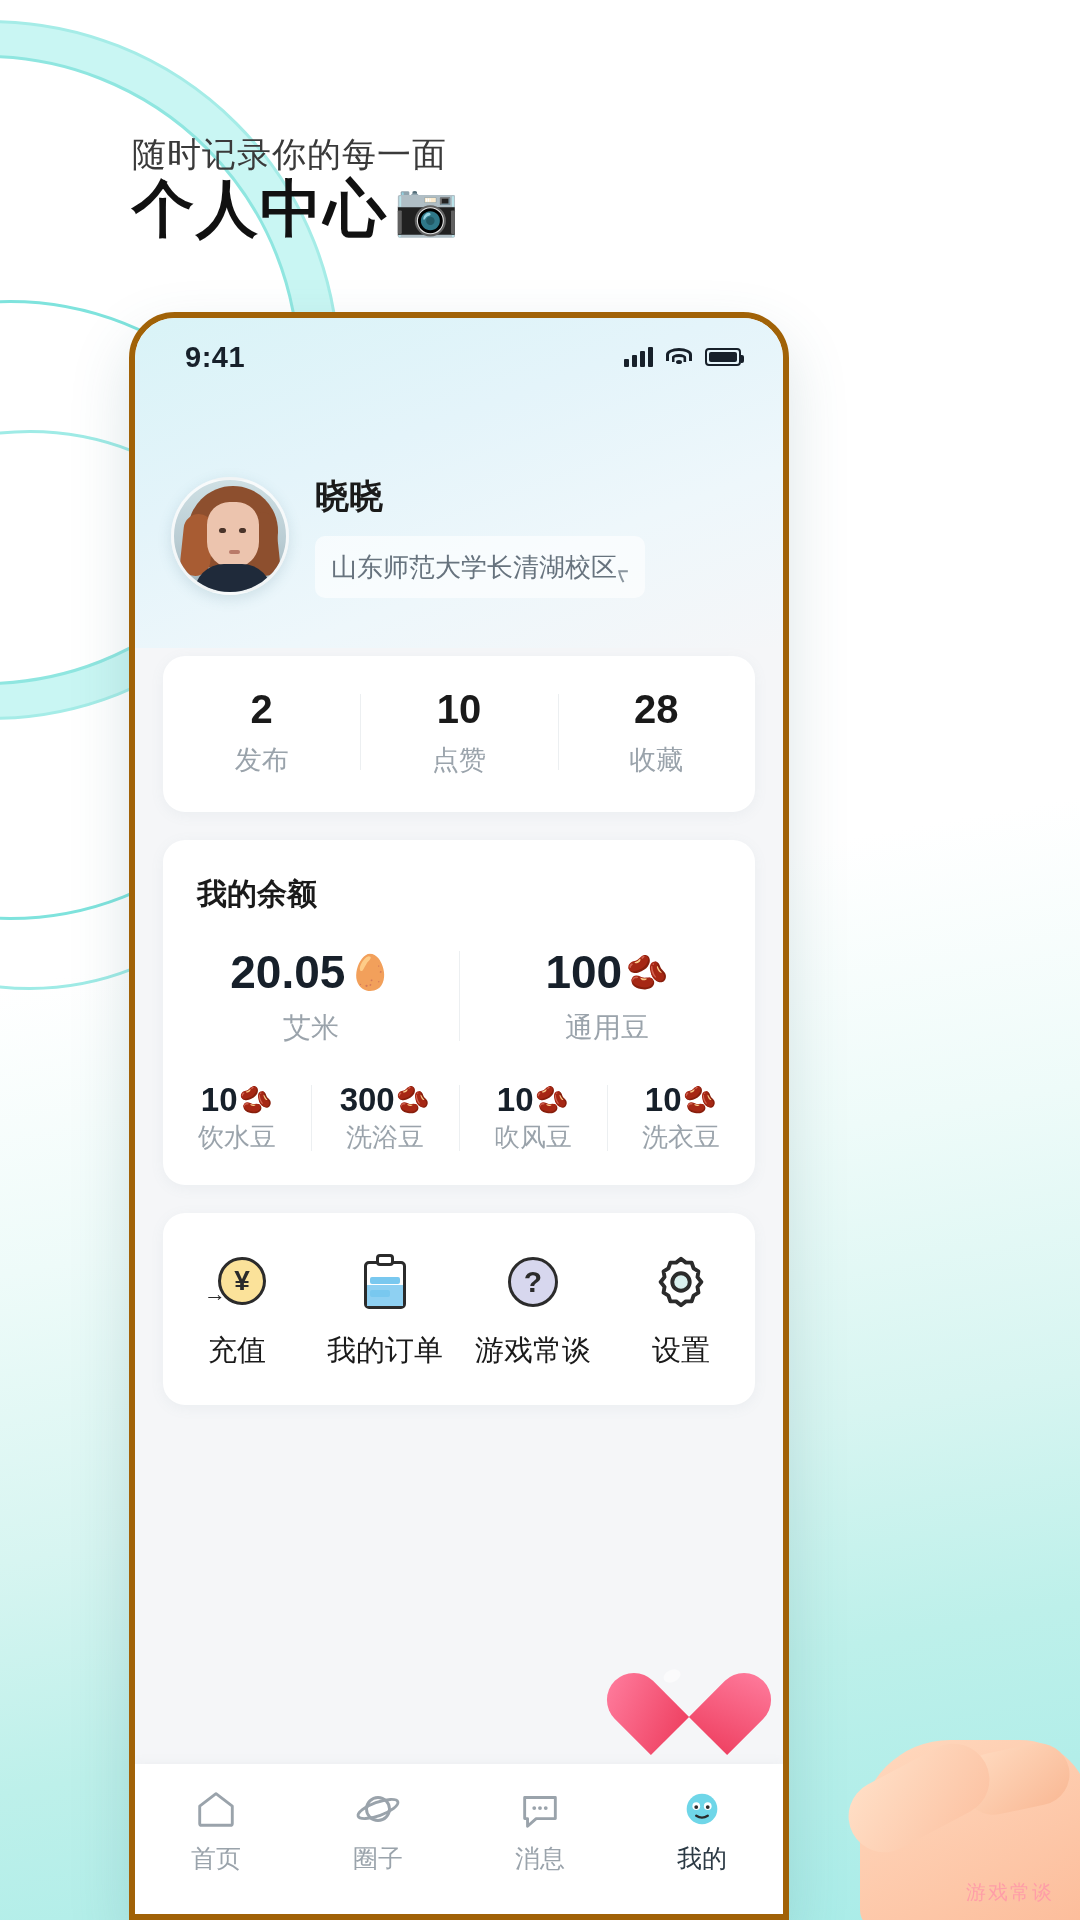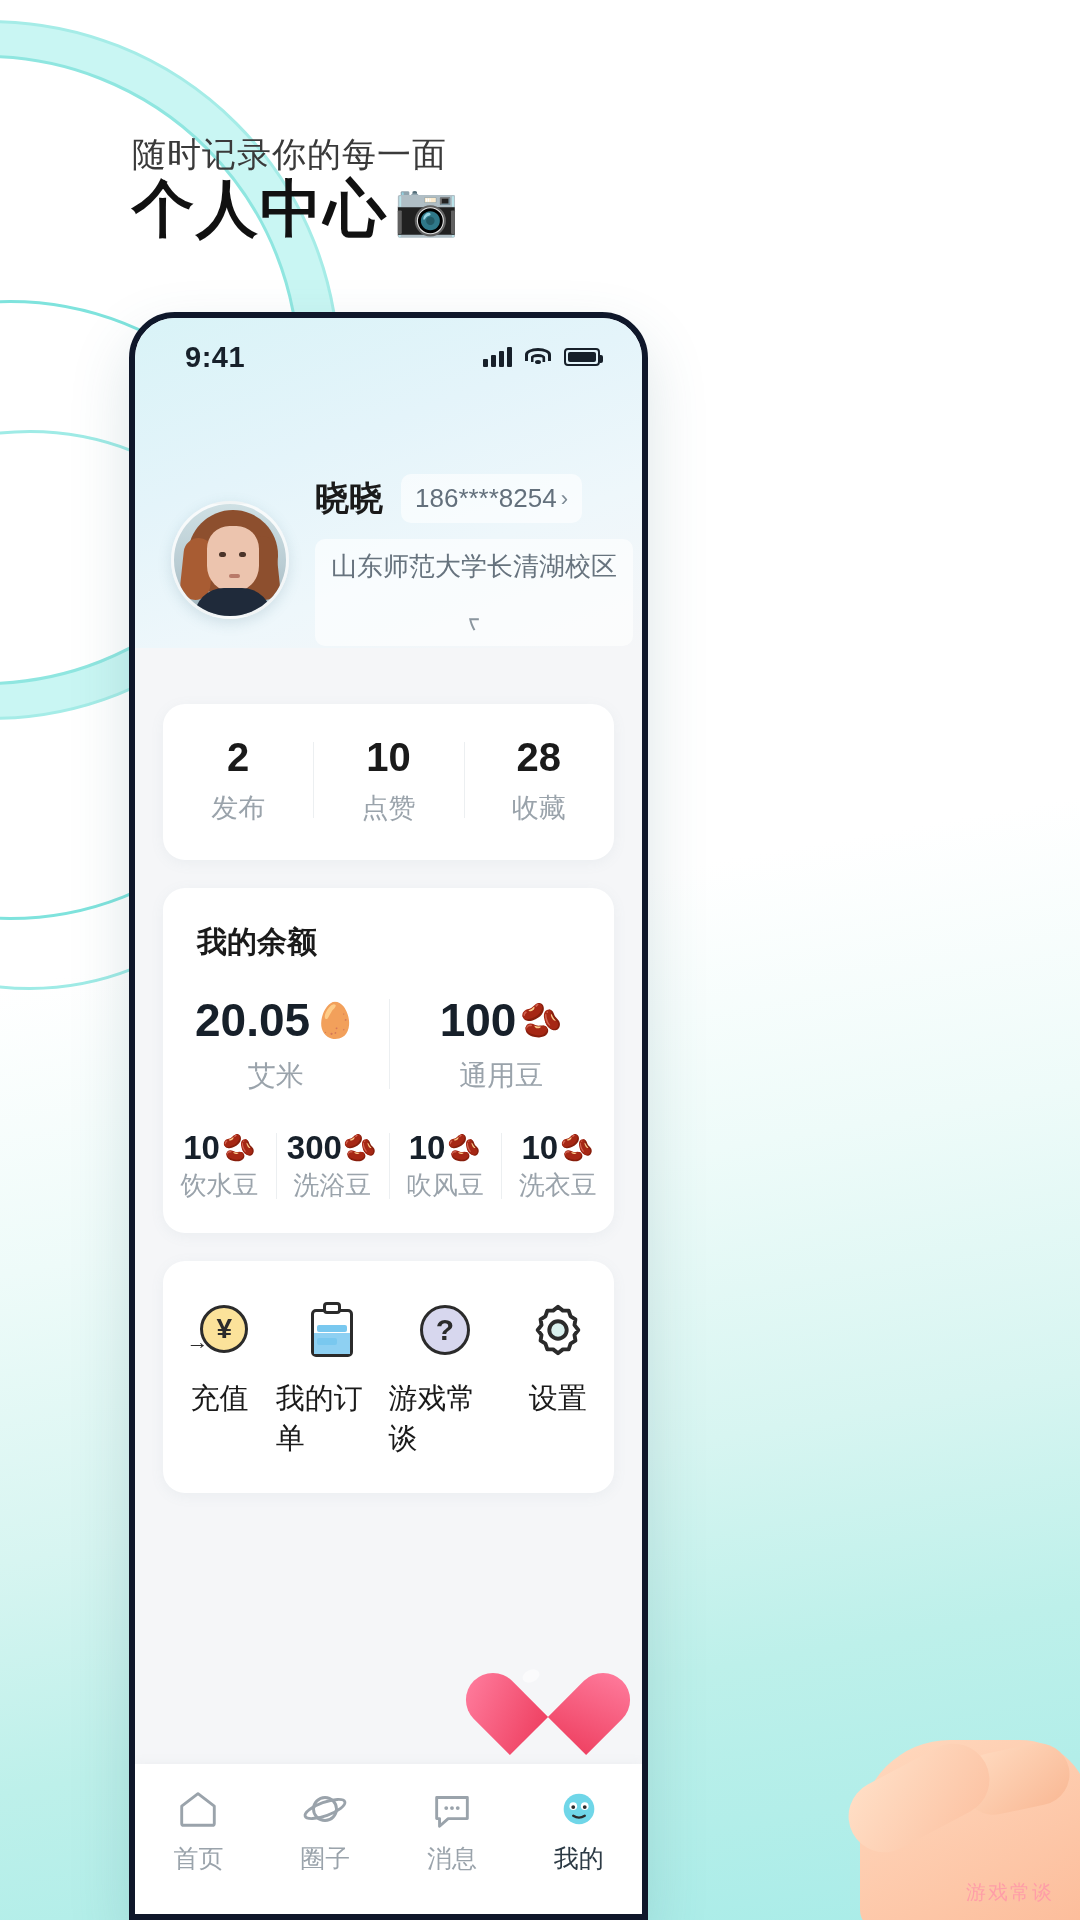--- a/index.html
+++ b/index.html
@@ -31,23 +31,23 @@
     font-size:62px; font-weight:700; color:#111; letter-spacing:2px;
     display:flex; align-items:center; gap:6px; line-height:1;
   }
   #page-title .emoji { font-size:52px; }
   #page-subtitle {
     margin-top:36px; font-size:34px; color:#3a3a3a; letter-spacing:1px;
   }
 
   
   #phone {
-    position:absolute; left:129px; top:312px; width:519px; height:1608px;
+    position:absolute; left:129px; top:312px; width:660px; height:1608px;
     background:#f5f6f8; border-radius:46px 46px 0 0;
-    border:6px solid #0f172a;
+    border:6px solid #a16207;
     box-shadow:0 26px 60px rgba(60,110,120,.18);
     overflow:hidden; z-index:6;
   }
   .phone-sky {
     position:absolute; left:0; top:0; width:100%; height:330px;
     background:linear-gradient(160deg,#d9f3f7 0%,#e4f4fa 38%,#eef7fb 68%,#f5f6f8 100%);
   }
 
   
   #statusbar {
@@ -92,23 +92,23 @@
   #profile-right { display:flex; flex-direction:column; gap:16px; }
   #name-row { display:flex; align-items:center; gap:18px; }
   #user-name { font-size:34px; font-weight:700; color:#1a1a1a; }
   #phone-pill {
     display:flex;align-items:center;gap:4px;
     background:rgba(255,255,255,.62); border-radius:10px;
     padding:9px 14px; font-size:26px; color:#63707c;
   }
   #phone-pill .chev { font-size:22px; color:#7d8a95; }
   #school-pill {
-    display:inline-flex;align-items:center;gap:10px;
+    display:inline-flex;align-items:center;
     background:rgba(255,255,255,.62); border-radius:10px;
-    padding:10px 16px; font-size:26px; color:#67737e; white-space:nowrap;flex-direction:column;
+    padding:10px 16px; font-size:26px; color:#67737e; white-space:nowrap;
   }
   #school-pill .chev2 { font-size:24px; color:#8a959e; }
 
   
   .card {
     position:relative; margin:0 28px; background:#fff; border-radius:22px;
     box-shadow:0 3px 14px rgba(120,140,150,.08);
   }
 
   
@@ -247,24 +247,20 @@
         <span class="hair3"></span>
       <span class="face"></span>
         <span class="eyeL"></span>
         <span class="eyeR"></span>
       <span class="mouth"></span>
         <span class="body"></span>
     </div>
     <div id="profile-right">
       <div id="name-row">
         <div id="user-name">晓晓</div>
-        <div id="phone-pill">
-          <span>186****8254</span>
-          <span class="chev">›</span>
-        </div>
       </div>
       <div id="school-pill">
         <span>山东师范大学长清湖校区</span>
         <span class="chev2">ᠵ</span>
       </div>
     </div>
   </div>
 
   <div class="card" id="stats-card">
     <div class="stat">

